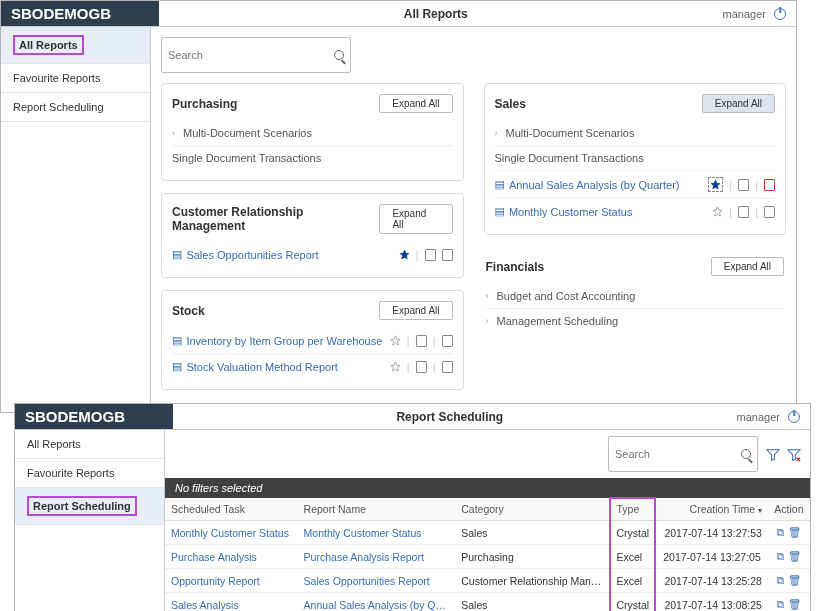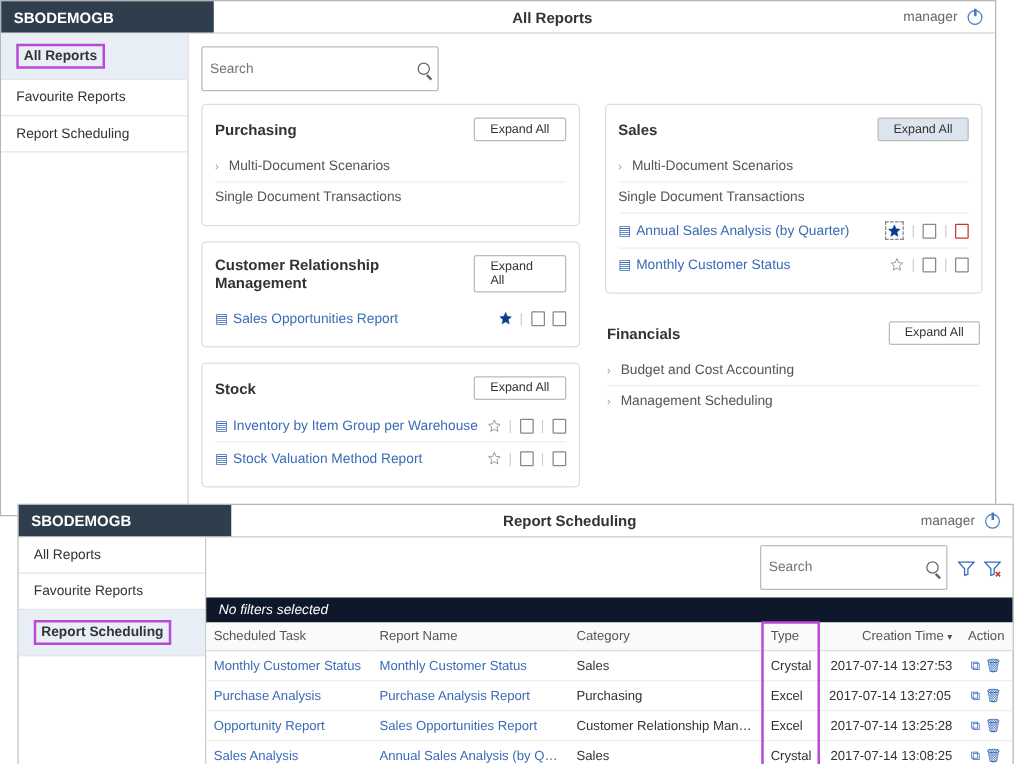--- a/index.html
+++ b/index.html
@@ -19,25 +19,25 @@
   .top-bar {
     display: flex;
     align-items: stretch;
     height: 26px;
     border-bottom: 1px solid #ccc;
   }
   .top-bar-brand {
     background: #2f3e4c;
     color: #fff;
     font-weight: bold;
-    font-size: 12px;
+    font-size: 15px;
     padding: 0 10px;
     display: flex;
     align-items: center;
-    width: 170px;
+    width: 158px;
   }
   .top-bar-title {
     flex: 1;
     text-align: center;
     font-weight: bold;
     display: flex;
     align-items: center;
     justify-content: center;
     font-size: 12px;
   }
@@ -183,21 +183,21 @@
     display: flex;
     justify-content: flex-end;
     align-items: center;
     gap: 8px;
     padding: 6px 10px;
   }
   .filter-ic {
     width: 13px; height: 13px; display: inline-block;
   }
   .filterbar {
-    background: #0f172a;
+    background: #404040;
     color: #fff;
     font-style: italic;
     font-size: 11px;
     padding: 4px 10px;
   }
   table.sched {
     width: 100%;
     border-collapse: collapse;
     font-size: 10.5px;
   }

